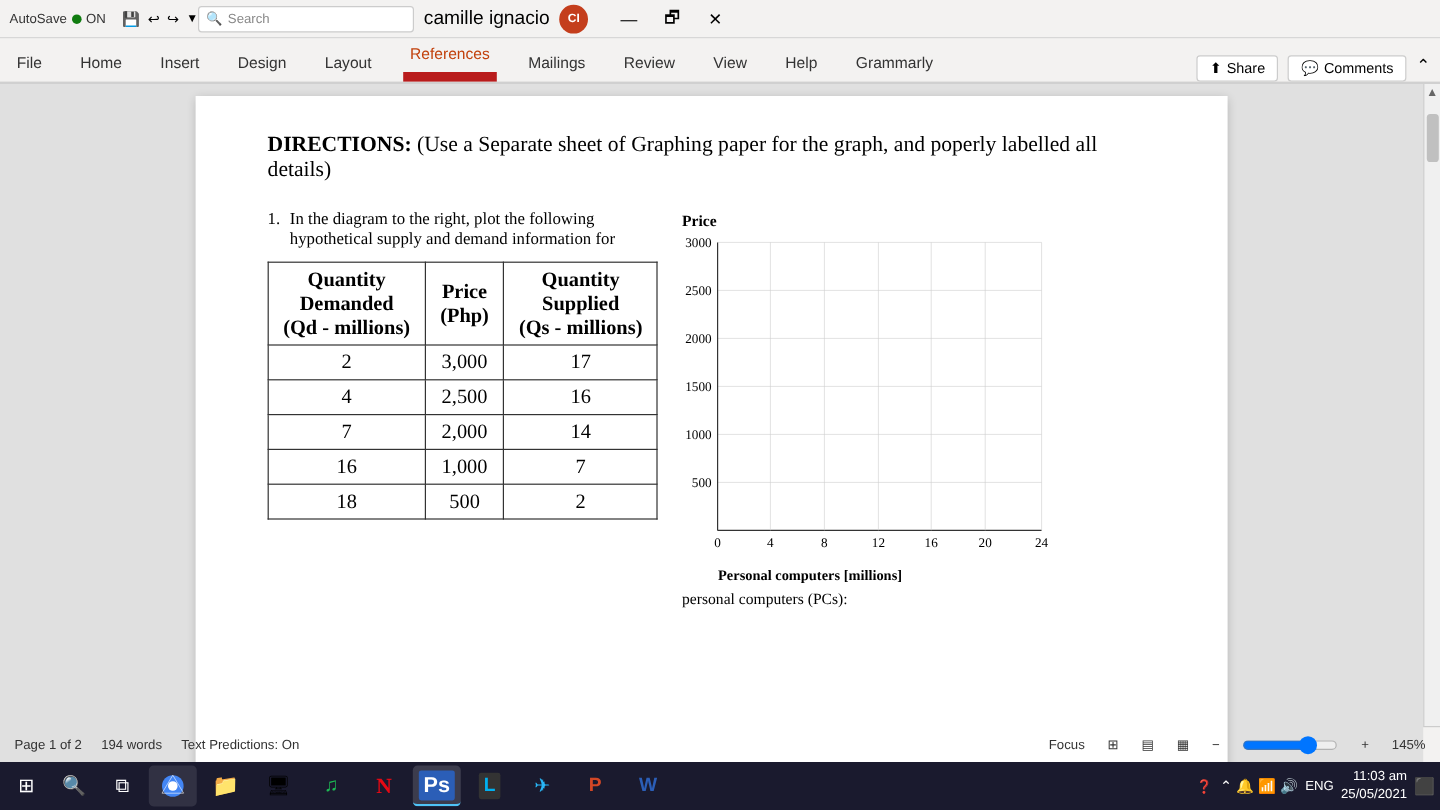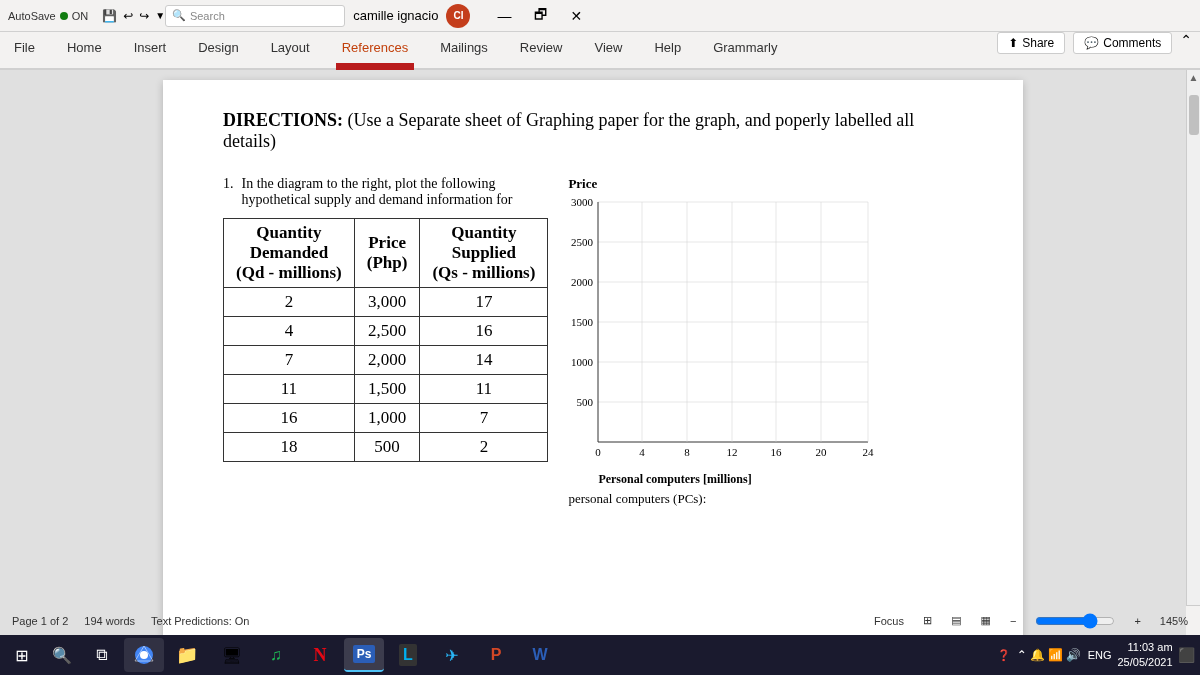--- a/index.html
+++ b/index.html
@@ -26,21 +26,21 @@
     }
     .user-badge { background: #c43e1c; color: white; border-radius: 50%; width: 24px; height: 24px; display: flex; align-items: center; justify-content: center; font-size: 10px; font-weight: bold; }
     .win-controls { display: flex; gap: 0; margin-left: 8px; }
     .win-btn { width: 36px; height: 32px; border: none; background: transparent; cursor: pointer; font-size: 14px; display: flex; align-items: center; justify-content: center; }
 
     
     .ribbon {
       background: #f3f2f1;
       height: 38px;
       display: flex;
-      align-items: flex-start;
+      align-items: flex-end;
       padding: 0 8px;
       border-bottom: 2px solid #d0d0d0;
       font-size: 13px;
       gap: 20px;
     }
     .ribbon-tab { cursor: pointer; padding: 8px 6px; color: #333; }
     .ribbon-right { margin-left: auto; display: flex; gap: 8px; }
     .ribbon-btn {
       border: 1px solid #ccc; background: white; padding: 3px 10px; border-radius: 3px;
       cursor: pointer; font-size: 12px; display: flex; align-items: center; gap: 4px;
@@ -149,21 +149,21 @@
     <span style="margin-left:8px;cursor:pointer;">💾</span>
     <span style="cursor:pointer;">↩</span>
     <span style="cursor:pointer;">↪</span>
     <span style="cursor:pointer; font-size:10px;">▼</span>
   </div>
   <div class="title-bar-right">
     <div class="search-box">
       <span>🔍</span>
       <span style="color:#888;">Search</span>
     </div>
-    <span style="font-size:13px;">camille ignacio</span>
+    <span style="font-size:16px;">camille ignacio</span>
     <div class="user-badge">
       <span>CI</span>
     </div>
     <div class="win-controls">
       <button class="win-btn">—</button>
       <button class="win-btn">🗗</button>
       <button class="win-btn close">✕</button>
     </div>
   </div>
 </div>
@@ -230,25 +230,20 @@
                 <td>4</td>
                 <td>2,500</td>
                 <td>16</td>
               </tr>
               <tr>
                 <td>7</td>
                 <td>2,000</td>
                 <td>14</td>
               </tr>
               <tr>
-                <td>11</td>
-                <td>1,500</td>
-                <td>11</td>
-              </tr>
-              <tr>
                 <td>16</td>
                 <td>1,000</td>
                 <td>7</td>
               </tr>
               <tr>
                 <td>18</td>
                 <td>500</td>
                 <td>2</td>
               </tr>
             </tbody>
@@ -339,21 +334,21 @@
   <div class="taskbar-app">
     <span style="font-size:16px;">🖥</span>
   </div>
   <div class="taskbar-app">
     <span style="color:#1db954; font-size:16px;">♫</span>
   </div>
   <div class="taskbar-app">
     <span style="color:#e50914; font-size:18px; font-weight:bold; font-family:serif;">N</span>
   </div>
   <div class="taskbar-app active">
-    <span style="color:white; font-size:12px; font-weight:bold; background:#2b5eb7; padding:2px 4px; border-radius:2px;">Ps</span>
+    <span style="color:white; font-size:18px; font-weight:bold; background:#2b5eb7; padding:2px 4px; border-radius:2px;">Ps</span>
   </div>
   <div class="taskbar-app">
     <span style="color:#00b0f0; font-size:16px; font-weight:bold; background:#333; padding:2px 4px; border-radius:2px;">L</span>
   </div>
   <div class="taskbar-app">
     <span style="color:#29b6f6; font-size:16px;">✈</span>
   </div>
   <div class="taskbar-app">
     <span style="color:#d24726; font-size:16px; font-weight:bold;">P</span>
   </div>

